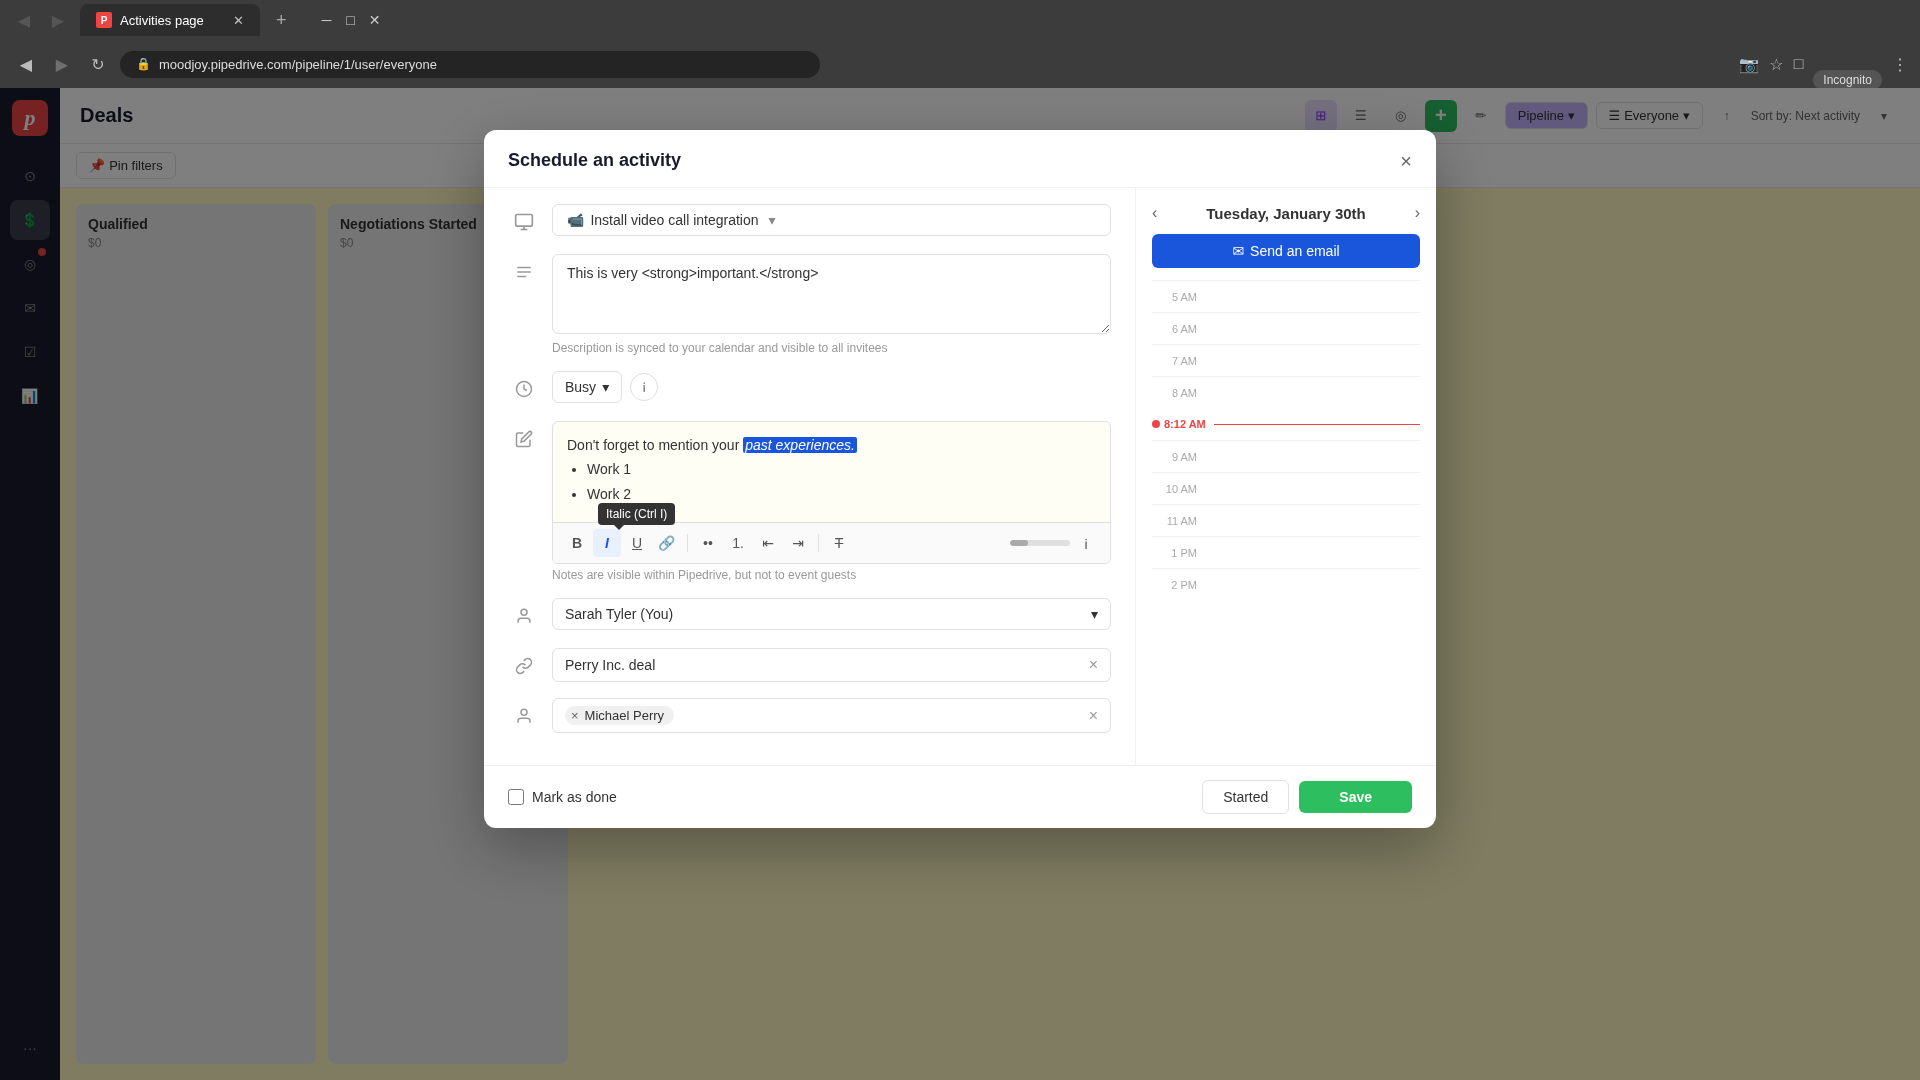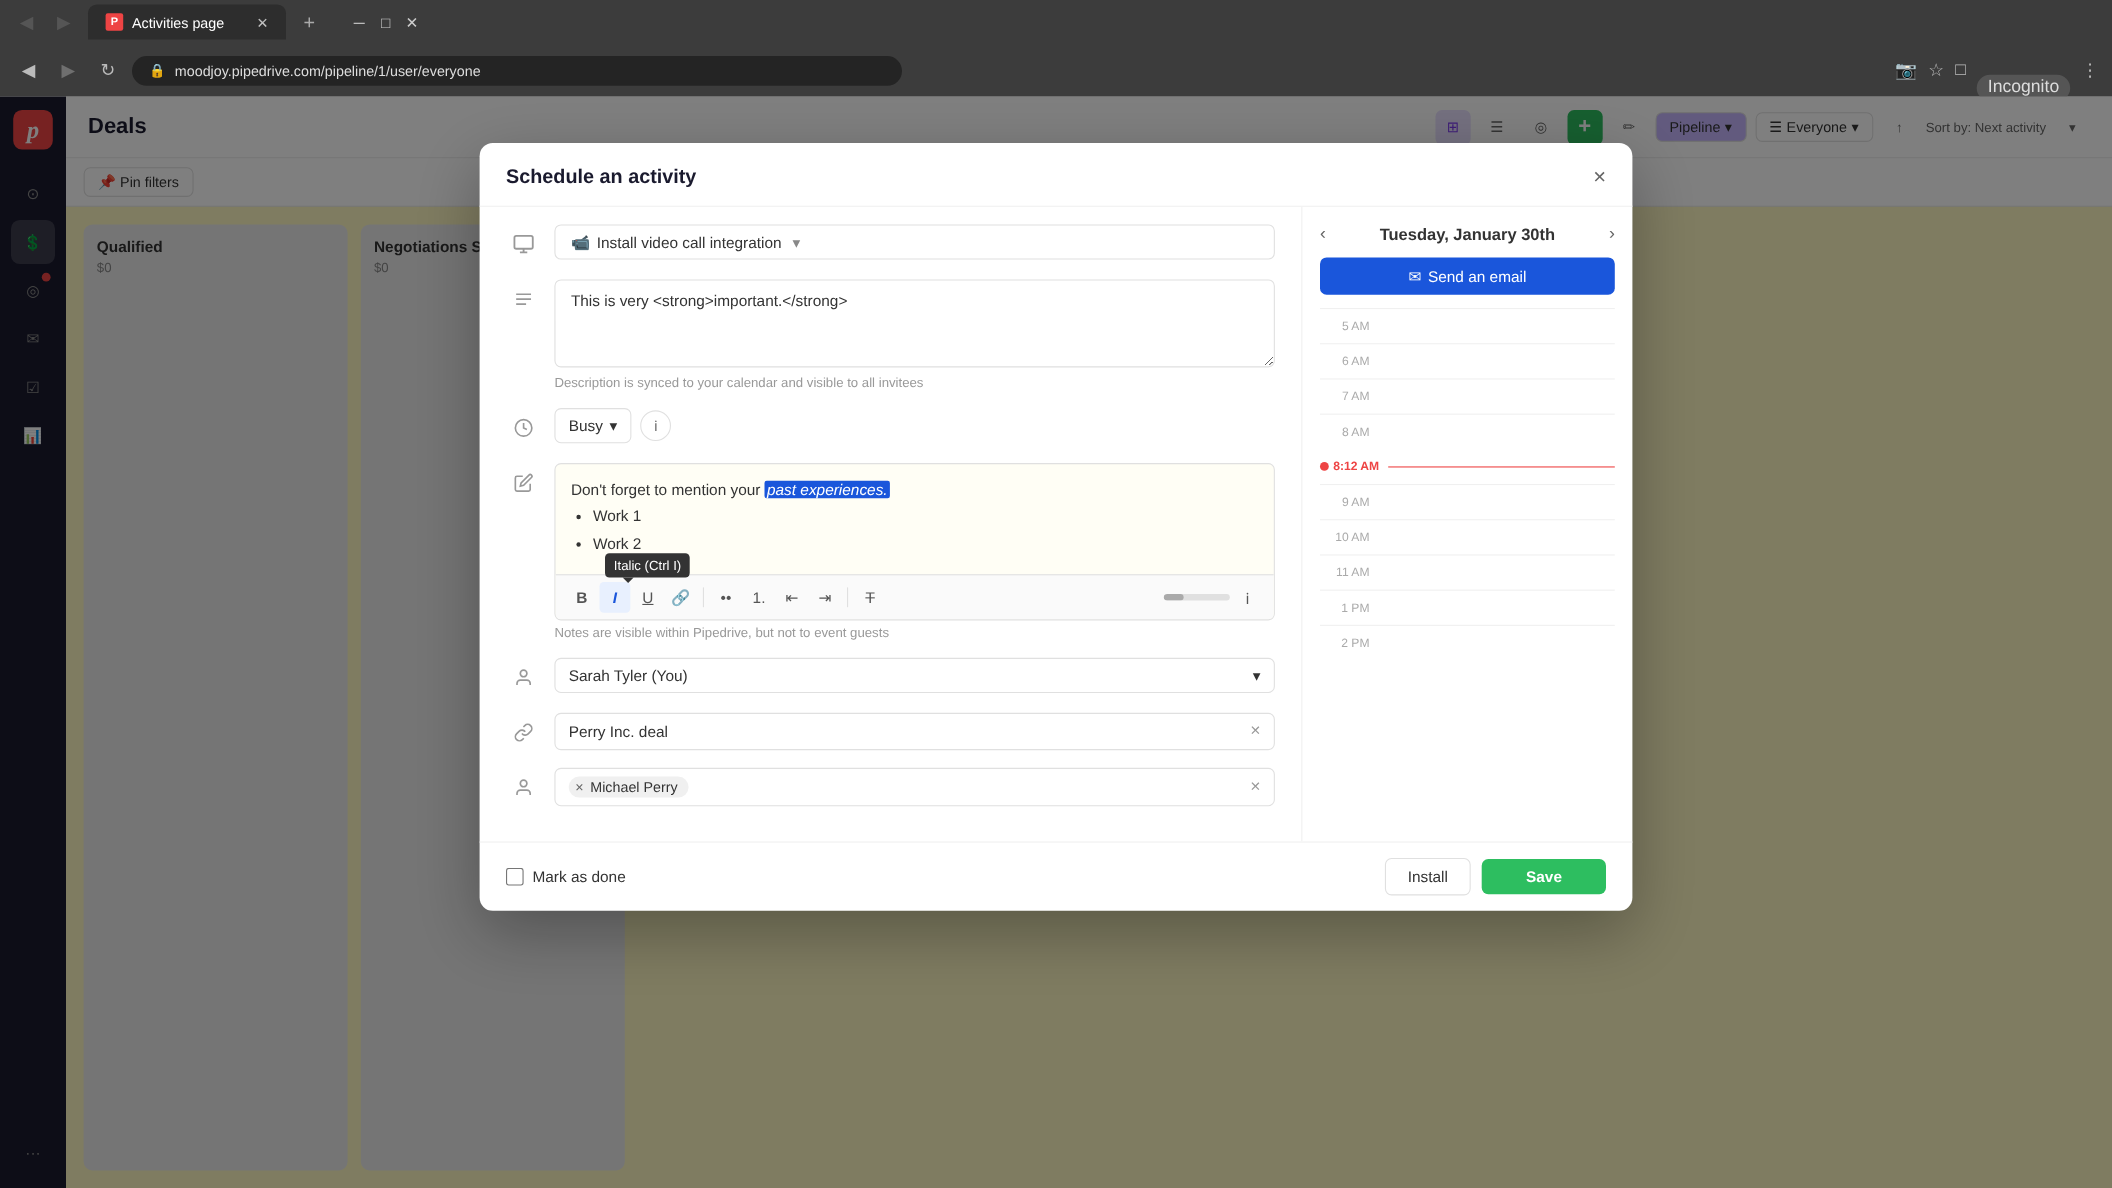--- a/index.html
+++ b/index.html
@@ -11,21 +11,21 @@
     .browser-tab { background: #2d2d2d; border-radius: 8px 8px 0 0; padding: 8px 16px; display: flex; align-items: center; gap: 8px; color: #fff; font-size: 13px; min-width: 180px; }
     .browser-tab .tab-icon { width: 16px; height: 16px; background: #e44; border-radius: 2px; display: flex; align-items: center; justify-content: center; color: white; font-size: 10px; font-weight: bold; }
     .tab-close { margin-left: auto; cursor: pointer; opacity: 0.7; }
     .new-tab { color: #aaa; font-size: 18px; cursor: pointer; padding: 4px 8px; }
     .browser-controls { height: 48px; background: #3c3c3c; display: flex; align-items: center; padding: 0 12px; gap: 8px; }
     .nav-btn { width: 28px; height: 28px; border-radius: 50%; display: flex; align-items: center; justify-content: center; color: #bbb; cursor: pointer; font-size: 16px; }
     .address-bar { flex: 1; background: #242424; border-radius: 20px; padding: 6px 16px; color: #ddd; font-size: 13px; display: flex; align-items: center; gap: 8px; max-width: 700px; }
     .address-icon { color: #888; font-size: 12px; }
     .address-text { color: #ddd; font-size: 13px; }
     .browser-actions { display: flex; align-items: center; gap: 10px; margin-left: auto; color: #bbb; font-size: 16px; }
-    .incognito-badge { background: #555; border-radius: 12px; padding: 3px 10px; font-size: 16px; color: #ddd; margin-top: 32px; }
+    .incognito-badge { background: #555; border-radius: 12px; padding: 3px 10px; font-size: 12px; color: #ddd; margin-top: 32px; }
     .window-controls { display: flex; gap: 8px; margin-left: 16px; }
     .win-btn { width: 16px; height: 16px; border-radius: 0; cursor: pointer; color: #ccc; font-size: 14px; display: flex; align-items: center; justify-content: center; }
 
     
     .app-container { display: flex; height: calc(1080px - 88px); background: #f5f5f5; }
 
     
     .sidebar { width: 60px; background: #1a1a2e; display: flex; flex-direction: column; align-items: center; padding: 12px 0; gap: 4px; }
     .sidebar-logo { width: 36px; height: 36px; background: #e44; border-radius: 8px; display: flex; align-items: center; justify-content: center; color: white; font-weight: bold; font-size: 18px; margin-bottom: 16px; }
     .sidebar-item { width: 40px; height: 40px; border-radius: 8px; display: flex; align-items: center; justify-content: center; color: #888; cursor: pointer; position: relative; }
@@ -46,21 +46,21 @@
     
     .pipeline-area { flex: 1; background: #fef9c3; overflow: auto; padding: 16px; display: flex; gap: 12px; }
     .pipeline-col { background: #ebebeb; border-radius: 8px; min-width: 240px; padding: 12px; }
     .col-title { font-weight: 700; font-size: 14px; color: #333; margin-bottom: 4px; }
     .col-amount { font-size: 12px; color: #888; margin-bottom: 12px; }
 
     
     .overlay { position: fixed; top: 88px; left: 0; right: 0; bottom: 0; background: rgba(0,0,0,0.5); z-index: 100; }
 
     
-    .modal { position: fixed; top: 130px; left: 50%; transform: translateX(-50%); width: 1048px; background: #fff; border-radius: 12px; box-shadow: 0 20px 60px rgba(0,0,0,0.3); z-index: 200; display: flex; flex-direction: column; max-height: 800px; }
+    .modal { position: fixed; top: 130px; left: 50%; transform: translateX(-50%); width: 952px; background: #fff; border-radius: 12px; box-shadow: 0 20px 60px rgba(0,0,0,0.3); z-index: 200; display: flex; flex-direction: column; max-height: 800px; }
     .modal-header { padding: 20px 24px 16px; display: flex; align-items: center; justify-content: space-between; border-bottom: 1px solid #f0f0f0; }
     .modal-title { font-size: 18px; font-weight: 700; color: #1a1a2e; }
     .modal-close { cursor: pointer; color: #666; font-size: 20px; background: none; border: none; line-height: 1; }
     .modal-body { display: flex; flex: 1; overflow: hidden; }
     .modal-left { flex: 1; padding: 16px 24px; overflow-y: auto; border-right: 1px solid #f0f0f0; }
     .modal-right { width: 300px; padding: 16px; overflow-y: auto; }
 
     
     .form-row { display: flex; align-items: flex-start; gap: 12px; margin-bottom: 16px; }
     .form-icon { width: 32px; height: 32px; display: flex; align-items: center; justify-content: center; color: #999; flex-shrink: 0; margin-top: 2px; }
@@ -477,18 +477,18 @@
           </div>
         </div>
       </div>
     </div>
 
     <div class="modal-footer">
       <label class="mark-done-check">
         <input type="checkbox" style="">
         <span>Mark as done</span>
       </label>
-      <button class="btn-cancel">Install</button>
+      <button class="btn-cancel">Started</button>
       <button class="btn-save">Save</button>
     </div>
   </div>
 
 </div>
 
 </body></html>

